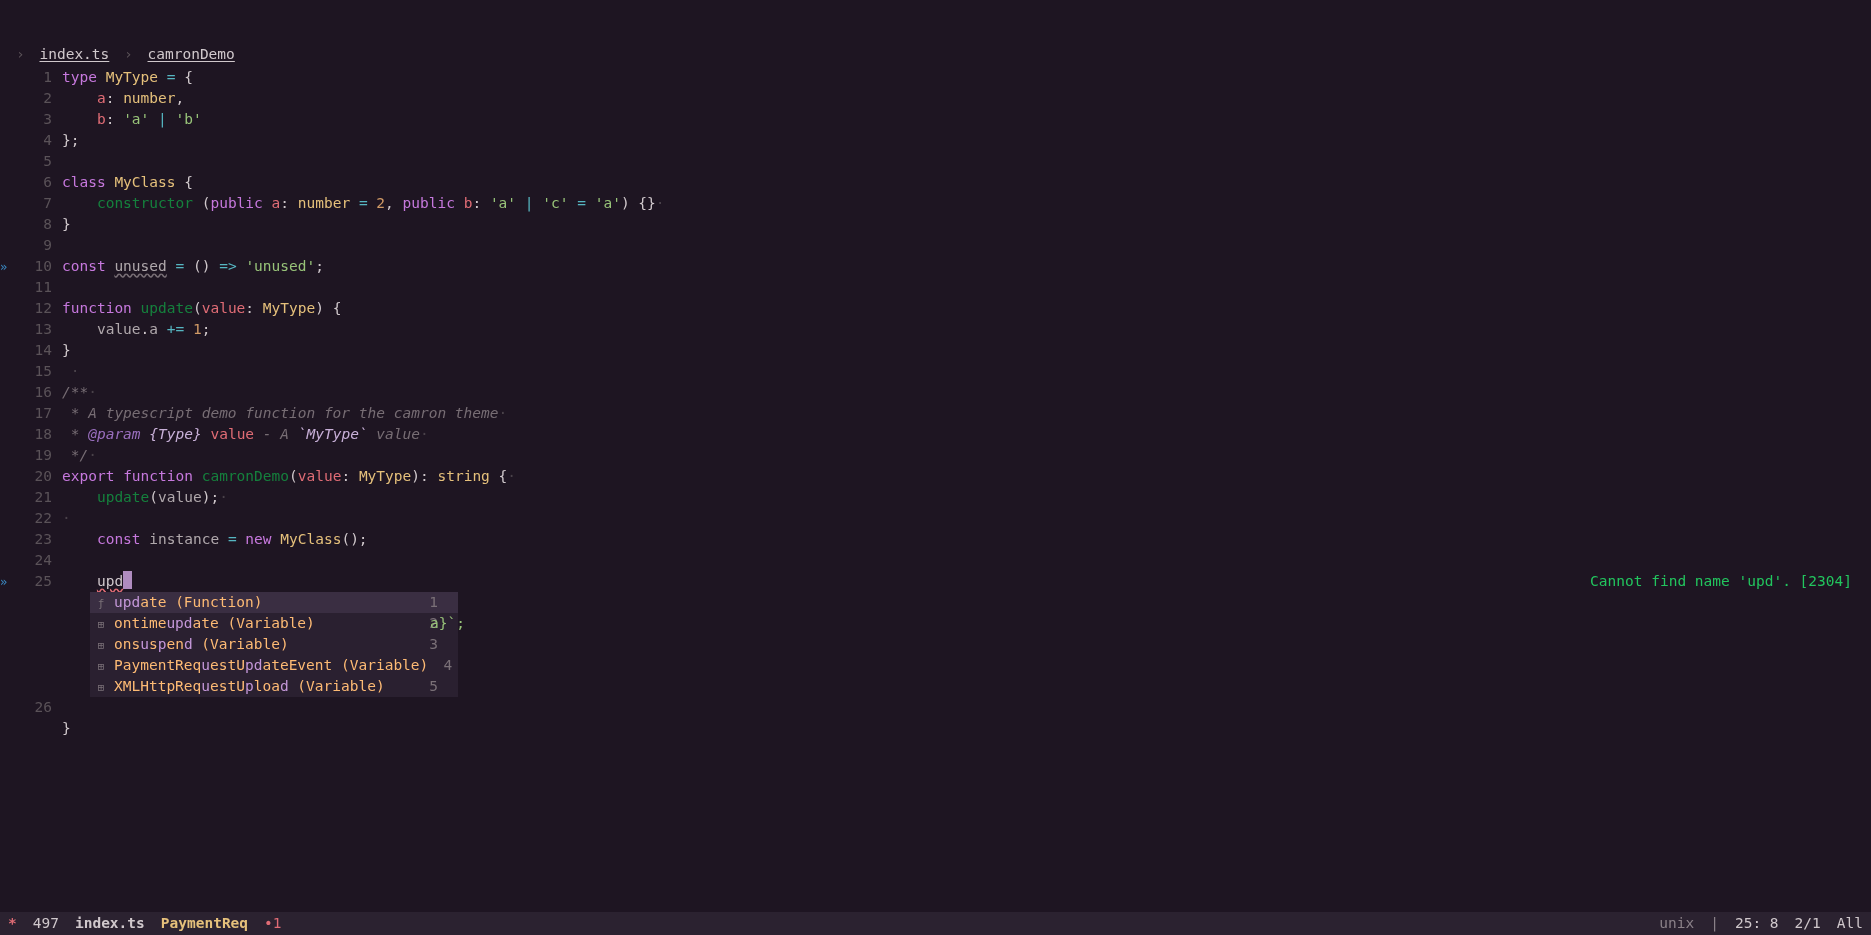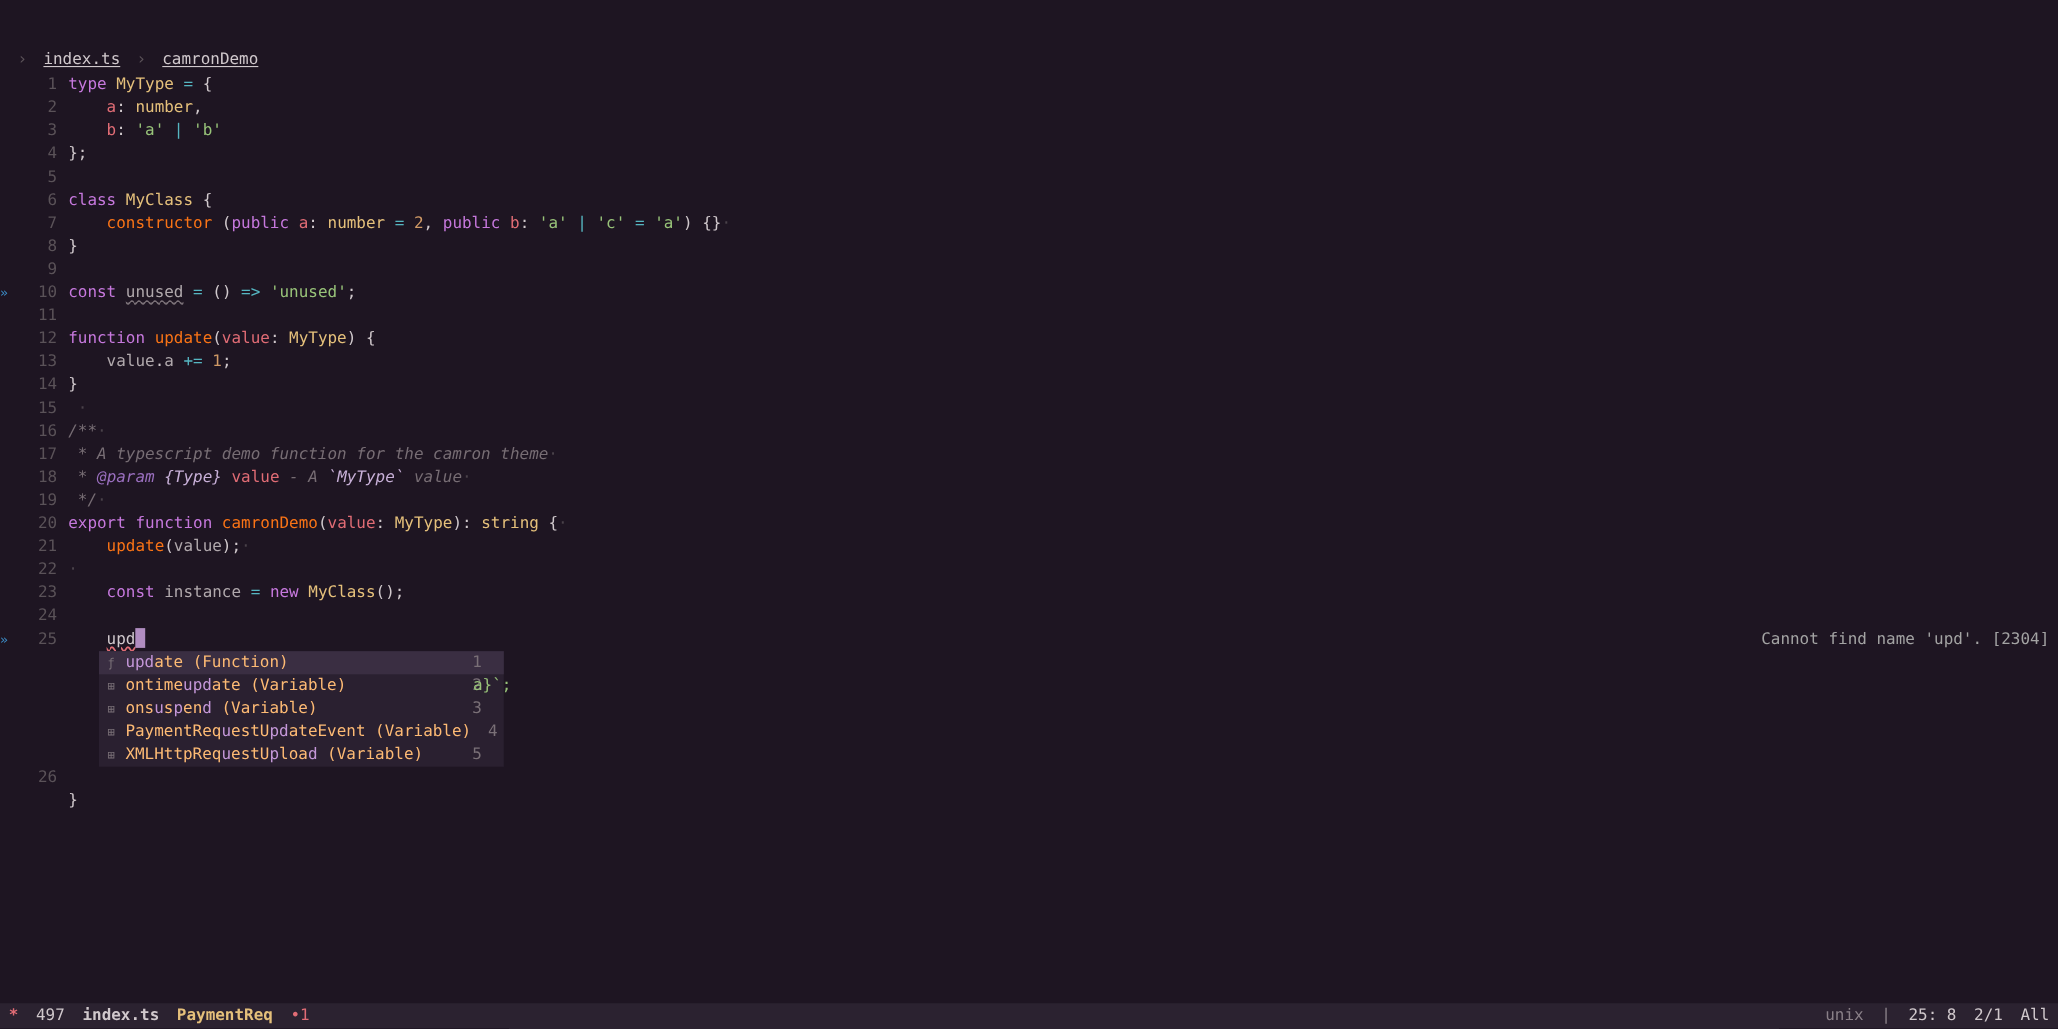--- a/index.html
+++ b/index.html
@@ -37,21 +37,21 @@
     flex: 0 0 8px;
     color: #3b8ac4;
     font-size: 12px;
     user-select: none;
   }
   .code { flex: 0 0 auto; }
 
   
   .kw { color: #c678dd; }            
   .ty { color: #e5c07b; }            
-  .fn { color: #f97316; }            
+  .fn { color: #15803d; }            
   .st { color: #98c379; }            
   .nu { color: #d19a66; }            
   .pa { color: #e06c75; }            
   .va { color: #d0c8cc; }            
   .op { color: #56b6c2; }            
   .cm { color: #776d74; font-style: italic; } 
   .cmtag { color: #9a6fbf; font-style: italic; }
   .cmcode { color: #c8b0d8; font-style: italic; }
   .id { color: #b0a8ac; }
   .unused { color: #b0a8ac; text-decoration: underline wavy #7a7077; text-underline-offset: 2px; }
@@ -62,22 +62,22 @@
     background: #b08cc0;
     color: #1e1522;
     display: inline-block;
     width: 9px;
     height: 18px;
     vertical-align: text-bottom;
   }
 
   .diag {
     position: absolute;
-    right: 8px;
-    color: #a3a3a3;
+    right: 19px;
+    color: #22c55e;
   }
 
   
   .popup {
     position: absolute;
     left: 90px;
     top: 0;
     background: #2a2030;
     border: none;
     font-family: inherit;

